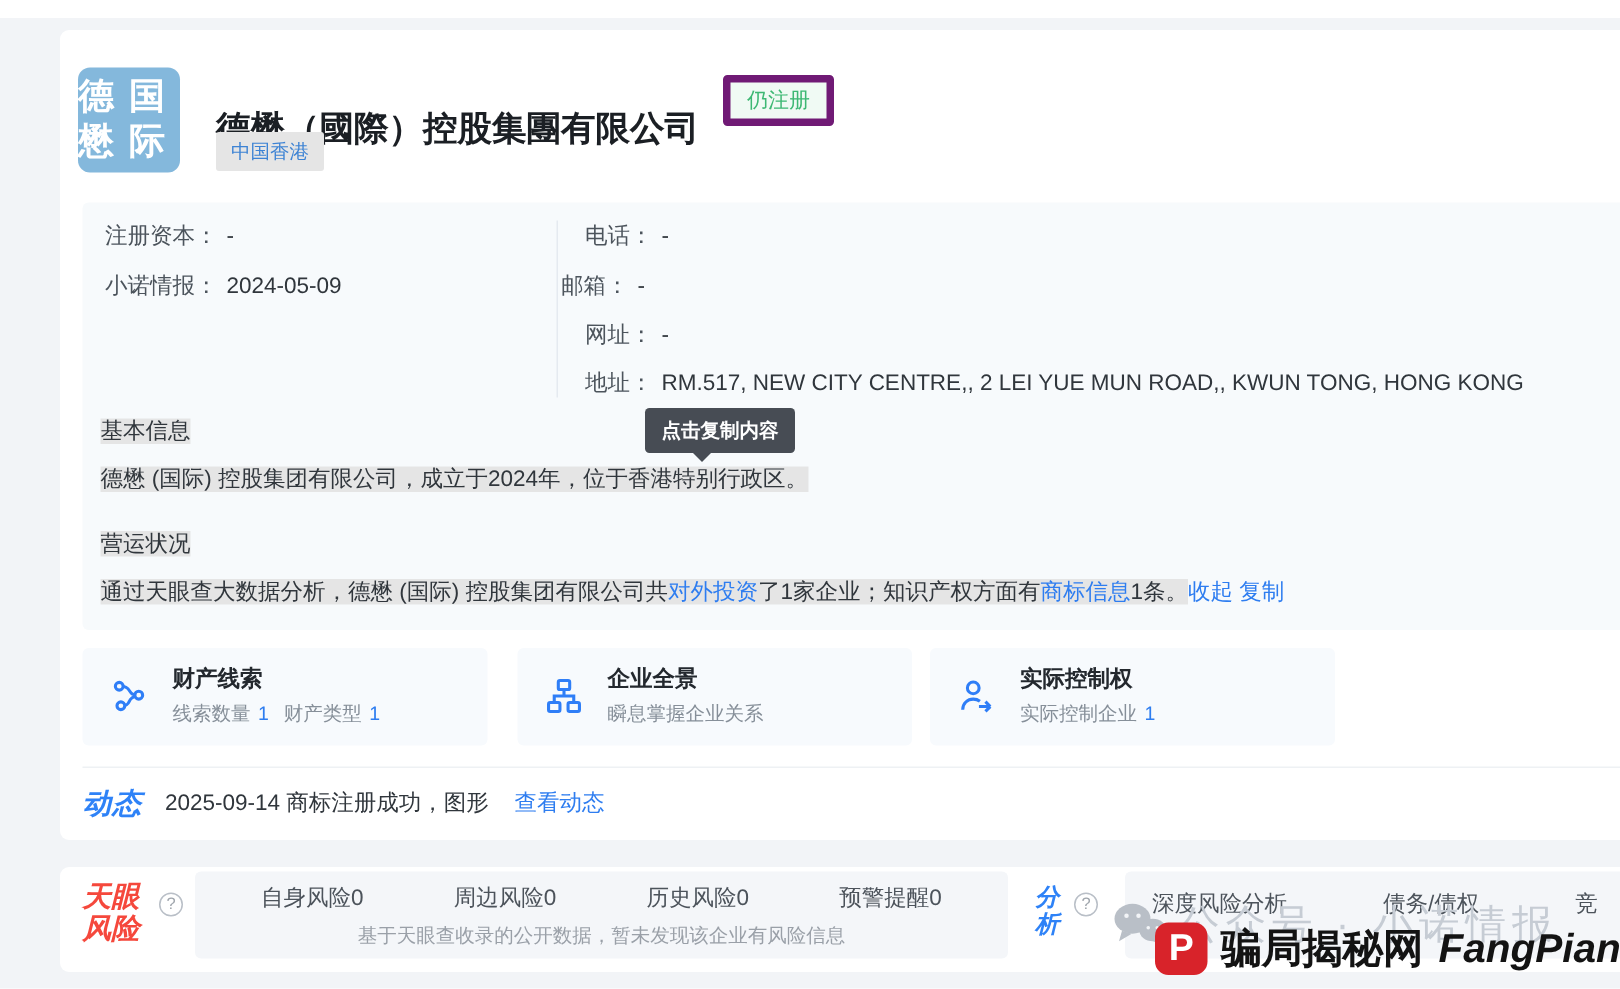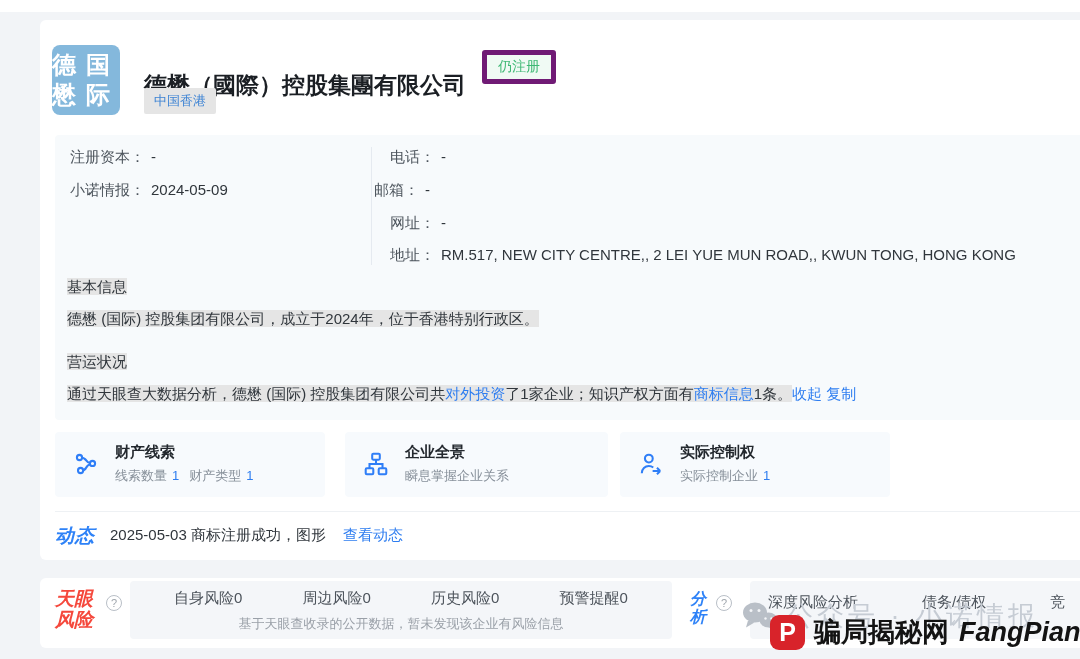--- a/index.html
+++ b/index.html
@@ -112,20 +112,21 @@
     <div class="field-row" style="left:319px; top:46px;">
       <span class="lbl">邮箱：</span><span>-</span>
     </div>
     <div class="field-row" style="left:335px; top:79px;">
       <span class="lbl">网址：</span><span>-</span>
     </div>
     <div class="field-row" style="left:335px; top:111px;">
       <span class="lbl">地址：</span><span>RM.517, NEW CITY CENTRE,, 2 LEI YUE MUN ROAD,, KWUN TONG, HONG KONG</span>
     </div>
 
+    <div class="tooltip">点击复制内容</div>
 
     <div class="sec-title" style="top:143px;"><span class="hl">基本信息</span></div>
     <div class="sec-text" style="top:175px;"><span class="hl">德懋 (国际) 控股集团有限公司，成立于2024年，位于香港特别行政区。</span></div>
 
     <div class="sec-title" style="top:218px;"><span class="hl">营运状况</span></div>
     <div class="sec-text" style="top:250px;"><span class="hl"><span>通过天眼查大数据分析，德懋 (国际) 控股集团有限公司共</span><a class="blue-link">对外投资</a><span>了1家企业；知识产权方面有</span><a class="blue-link">商标信息</a><span>1条。</span></span><a class="blue-link">收起</a>&nbsp;<a class="blue-link">复制</a></div>
   </div>
 
   <div class="feature-card fc-1">
     <svg class="fc-icon" viewBox="0 0 24 24" fill="none" stroke="#2f7ef7" stroke-width="1.9">
@@ -155,21 +156,21 @@
       <path d="M3.5 20.5c0-4 3-6.6 6.5-6.6 1.6 0 3 .5 4.1 1.3"></path>
       <path d="M13.5 18.5h7 M20.5 18.5l-3-3 M20.5 18.5l-3 3"></path>
     </svg>
     <div class="fc-title">实际控制权</div>
     <div class="fc-sub"><span>实际控制企业</span><span class="val">1</span></div>
   </div>
 
   <div class="row-divider"></div>
 
   <div class="dyn-logo">动态</div>
-  <div class="dyn-text">2025-05-03 商标注册成功，图形</div>
+  <div class="dyn-text">2025-09-14 商标注册成功，图形</div>
   <a class="dyn-link blue-link">查看动态</a>
 </div>
 
 <div class="risk-card">
   <div class="risk-logo">
     <div>天眼</div>
     <div>风险</div>
   </div>
   <div class="help-circle help-1">?</div>
 

